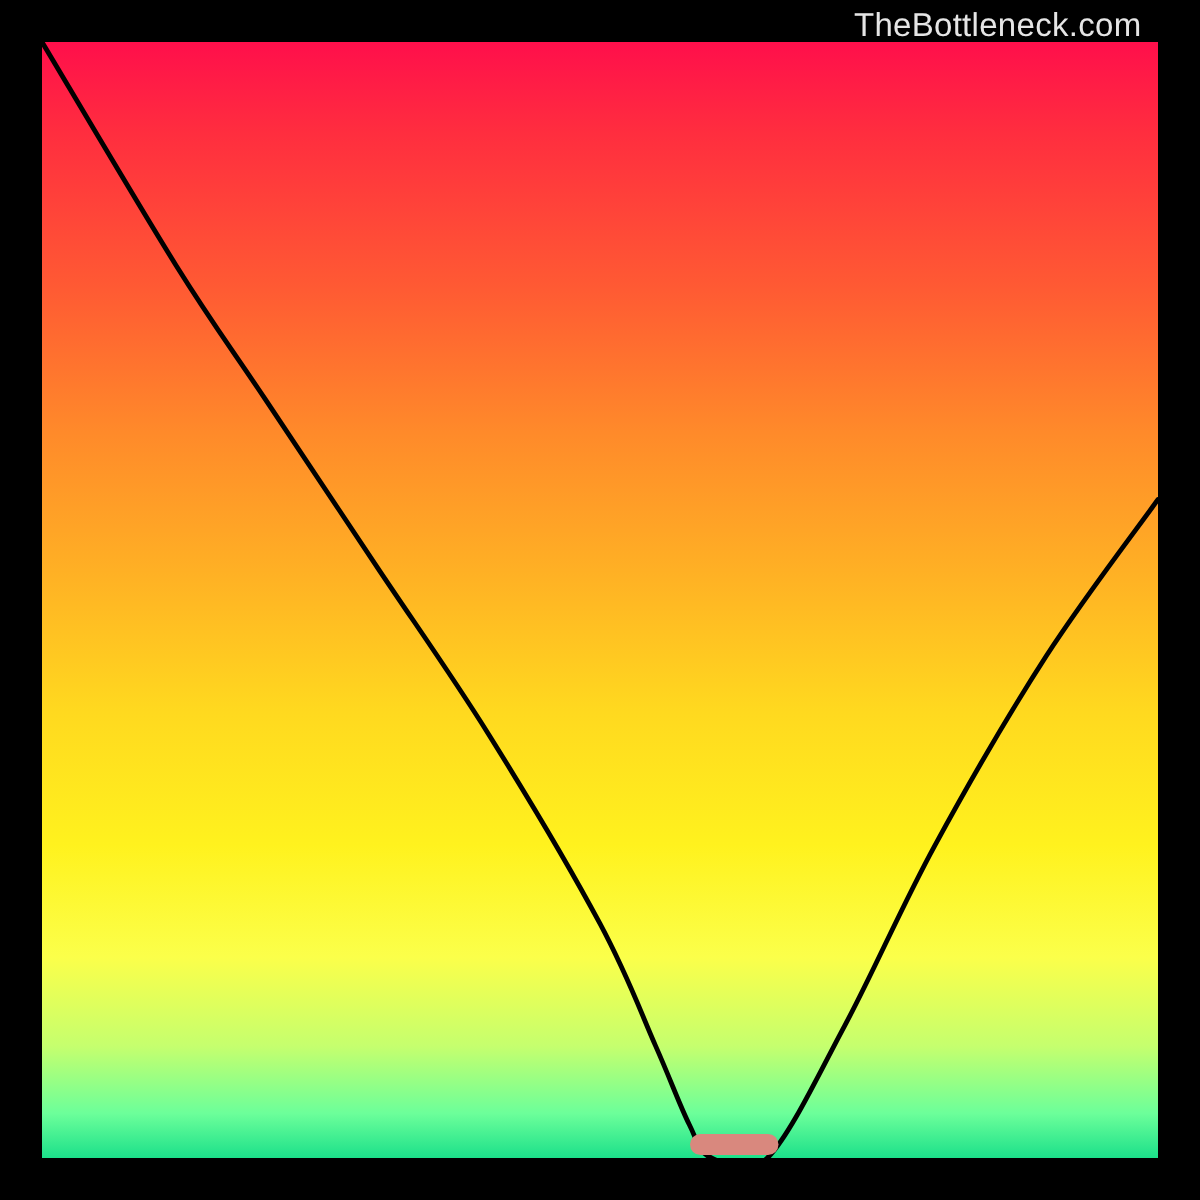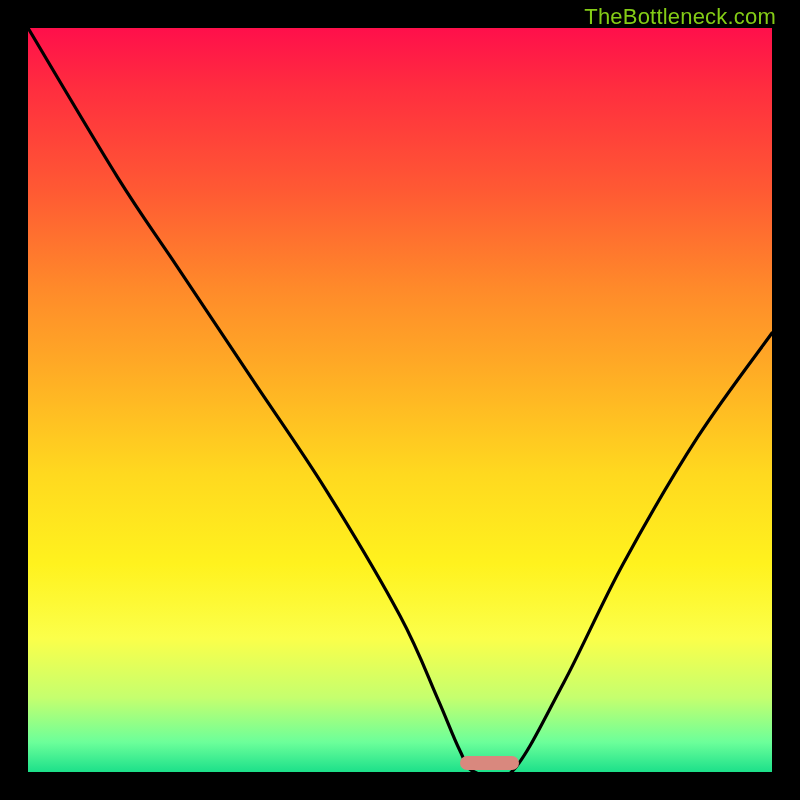--- a/index.html
+++ b/index.html
@@ -41,22 +41,22 @@
       #fff21e 72%,
       #fbff4a 82%,
       #c5ff6e 90%,
       #6cff9a 96%,
       #1ce08a 100%
     );
   }
   .attrib {
     position: absolute;
     top: 4px;
-    right: 24px;
-    color: #84cc16;
+    right: 39px;
+    color: #e5e5e5;
     font-size: 22px;
     font-weight: 500;
     letter-spacing: 0.2px;
     user-select: none;
   }
   svg.curve {
     position: absolute;
     inset: 0;
     width: 100%;
     height: 100%;

